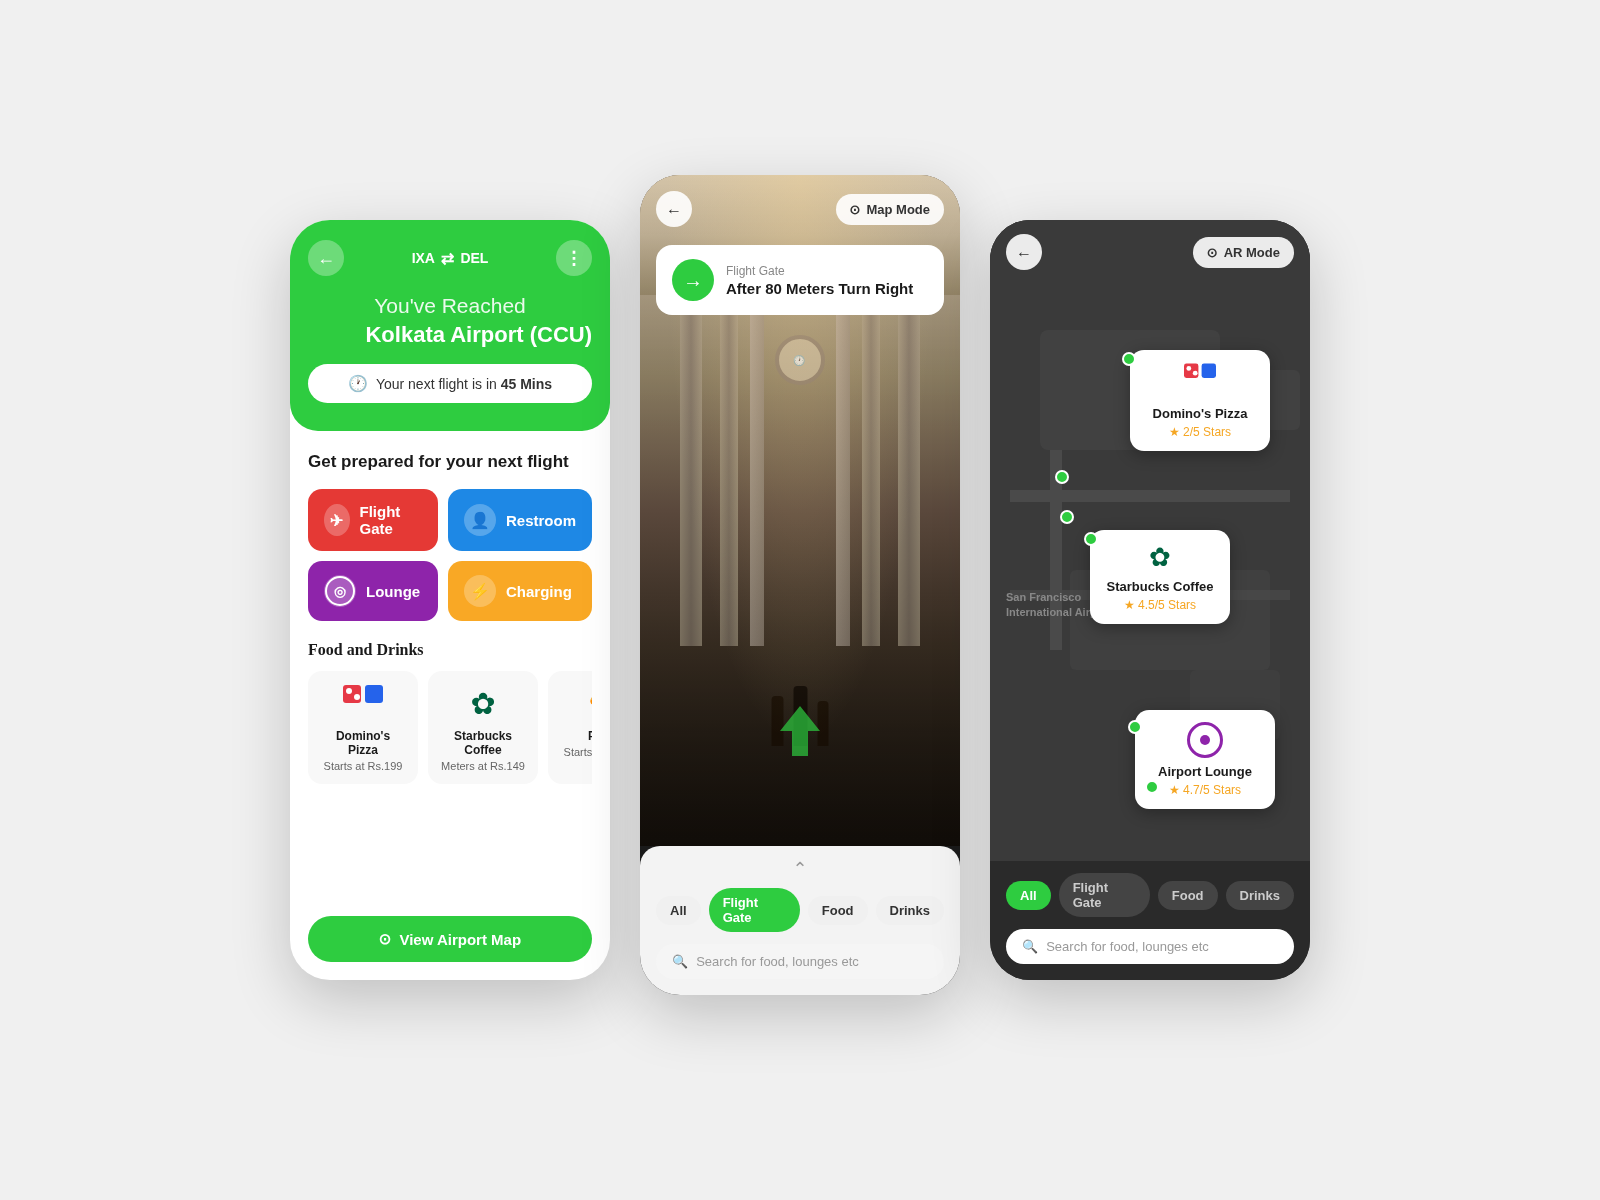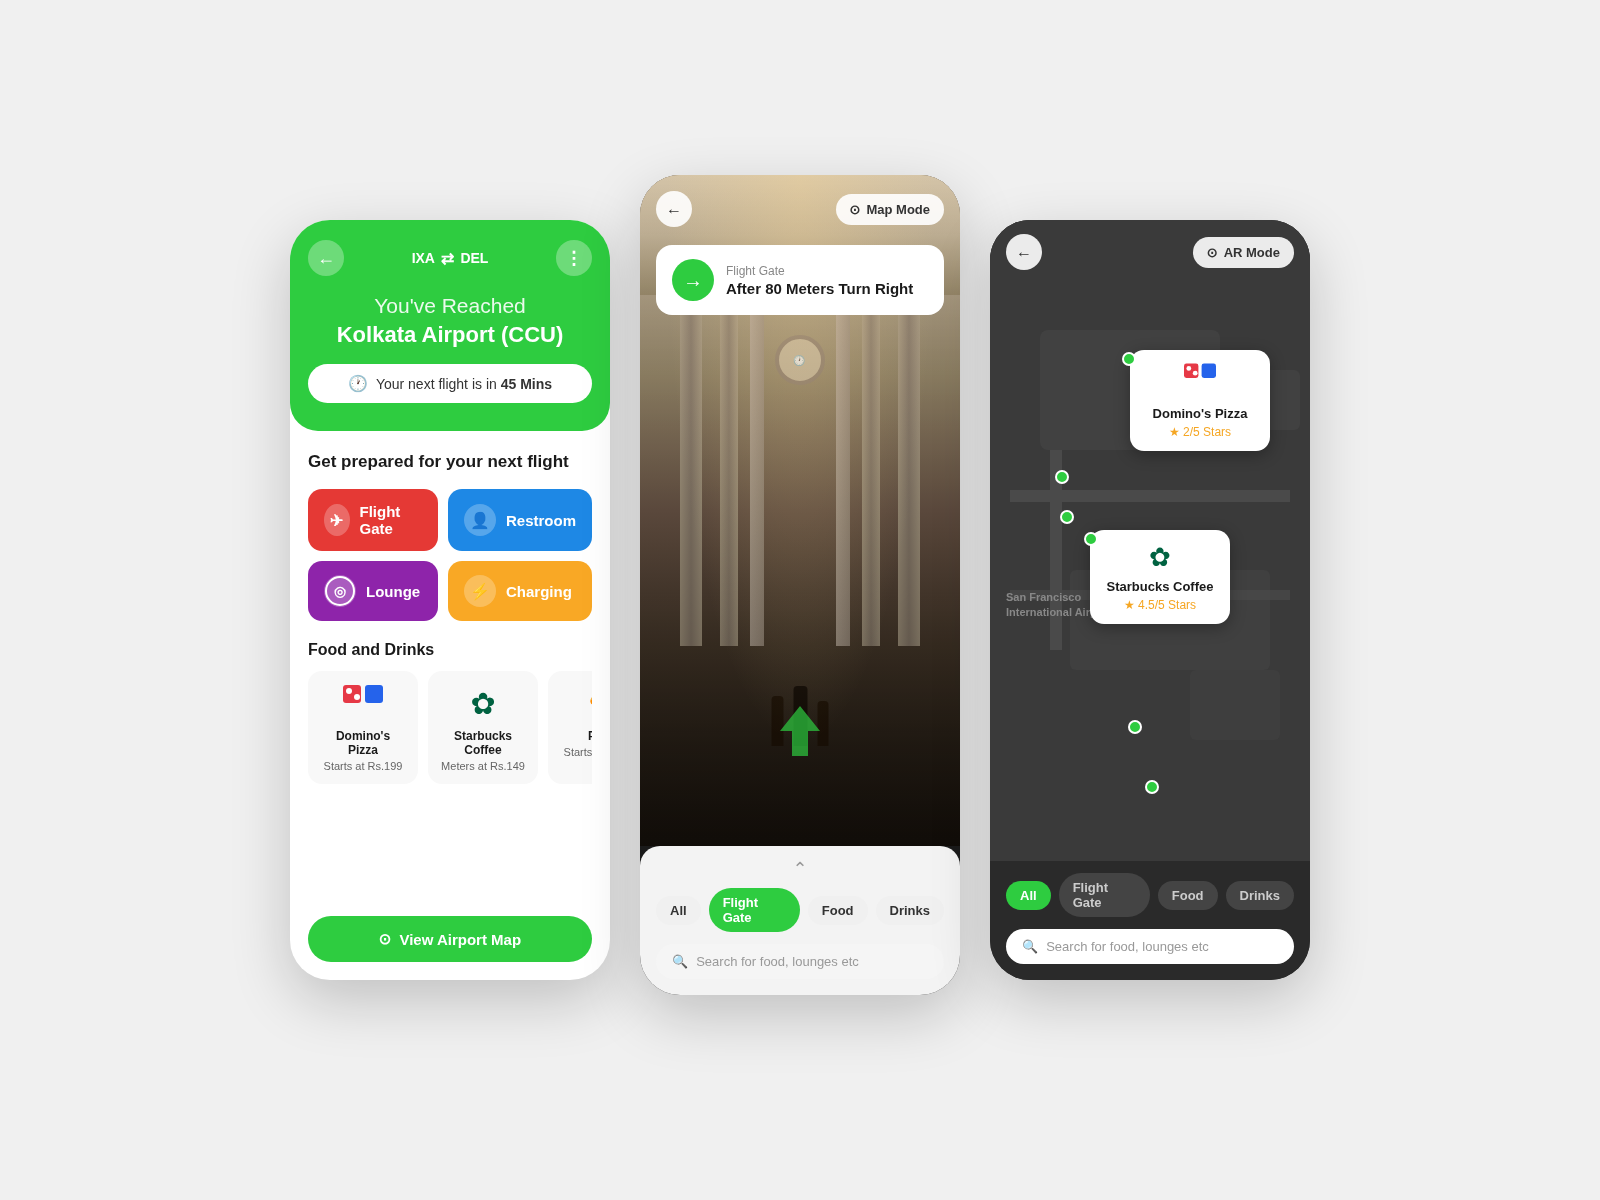--- a/index.html
+++ b/index.html
@@ -67,21 +67,21 @@
       border-radius: 50%;
       display: flex; align-items: center; justify-content: center;
       cursor: pointer; color: white; font-size: 18px; font-weight: bold;
     }
     .reached-text {
       text-align: center;
       font-size: 21px; color: rgba(255,255,255,0.9);
       margin-bottom: 4px;
     }
     .airport-name {
-      text-align: center;
+      text-align: right;
       font-size: 22px; font-weight: 700; color: white;
       margin-bottom: 16px;
     }
     .flight-timer {
       background: white;
       border-radius: 50px;
       padding: 10px 20px;
       display: flex; align-items: center; justify-content: center;
       gap: 8px;
       font-size: 14px; color: #333;
@@ -119,20 +119,21 @@
     .action-icon {
       width: 32px; height: 32px;
       background: rgba(255,255,255,0.25);
       border-radius: 50%;
       display: flex; align-items: center; justify-content: center;
       font-size: 16px;
     }
     .food-drinks-title {
       font-size: 16px; font-weight: 600; color: #1a1a1a;
       margin-bottom: 12px;
+      font-family: Liberation Serif, serif;
     }
     .food-cards {
       display: flex; gap: 10px;
       overflow: hidden;
     }
     .food-card {
       background: #f8f8f8;
       border-radius: 14px;
       padding: 12px;
       width: 110px;
@@ -549,20 +550,29 @@
       <div class="map-dot" style="top:132px;left:132px;"></div>
 
       <div class="map-card" style="top:310px;left:100px;">
         <div class="map-card-logo" style="color:#006241;font-size:26px;">✿</div>
         <div class="map-card-name">Starbucks Coffee</div>
         <div class="map-card-rating">★ 4.5/5 Stars</div>
       </div>
       <div class="map-dot" style="top:312px;left:94px;"></div>
       <div class="map-dot" style="top:290px;left:70px;"></div>
 
+      <div class="map-card" style="top:490px;left:145px;">
+        <div class="map-card-logo">
+          <div style="width:36px;height:36px;border:3px solid #8e24aa;border-radius:50%;display:flex;align-items:center;justify-content:center;margin:0 auto;">
+            <div style="width:10px;height:10px;background:#8e24aa;border-radius:50%;"></div>
+          </div>
+        </div>
+        <div class="map-card-name">Airport Lounge</div>
+        <div class="map-card-rating">★ 4.7/5 Stars</div>
+      </div>
       <div class="map-dot" style="top:500px;left:138px;"></div>
 
       <div class="airport-label" style="top:370px;left:16px;line-height:1.4;">
         San Francisco<br>International Airport
       </div>
 
       <div class="map-dot" style="top:250px;left:65px;"></div>
       <div class="map-dot" style="top:560px;left:155px;"></div>
     </div>
 

